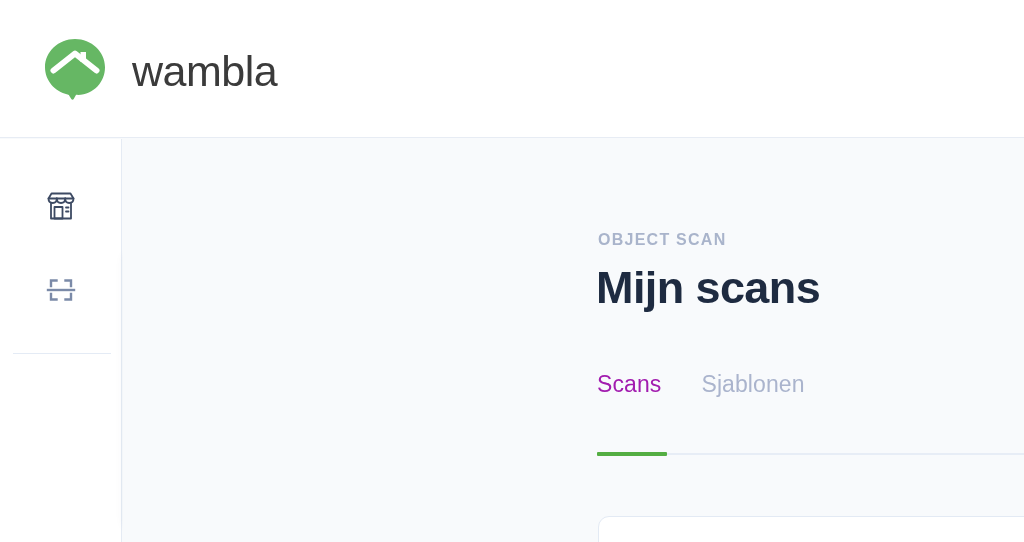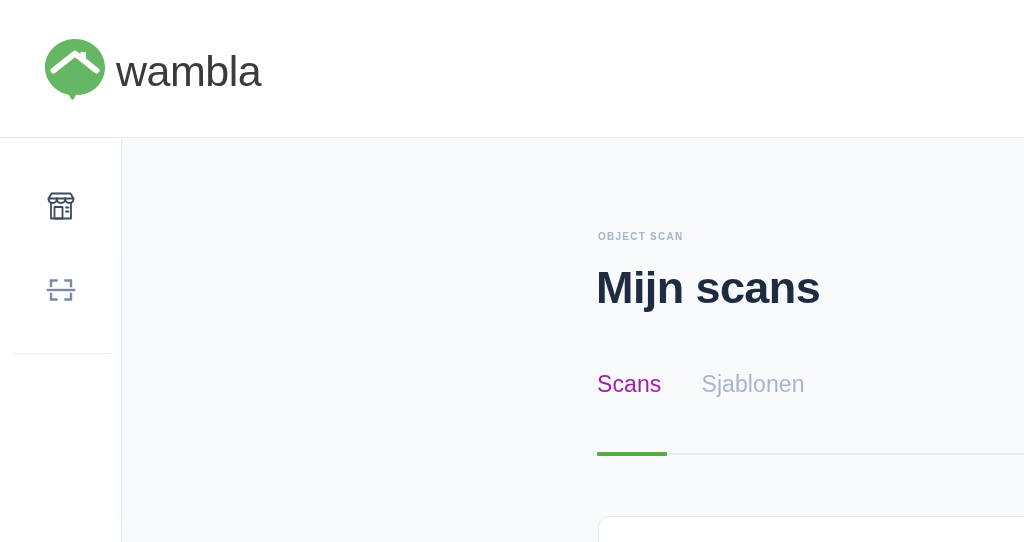--- a/index.html
+++ b/index.html
@@ -32,21 +32,21 @@
     background: #ffffff;
     border-bottom: 1px solid #e7ecf4;
   }
 
   .brand {
     position: absolute;
     left: 42px;
     top: 36px;
     display: flex;
     align-items: center;
-    gap: 6px;
+    gap: 22px;
   }
 
   .brand-mark {
     width: 66px;
     height: 66px;
     position: relative;
     flex: 0 0 auto;
   }
 
   .brand-wordmark {
@@ -131,21 +131,21 @@
     top: 139px;
     right: 0;
     bottom: 0;
     background: #f8fafc;
   }
 
   .eyebrow {
     position: absolute;
     left: 475px;
     top: 92px;
-    font-size: 10px;
+    font-size: 16px;
     font-weight: 700;
     letter-spacing: 1.25px;
     color: #a9b4cb;
   }
 
   .page-title {
     position: absolute;
     left: 473px;
     top: 124px;
     font-size: 45px;

